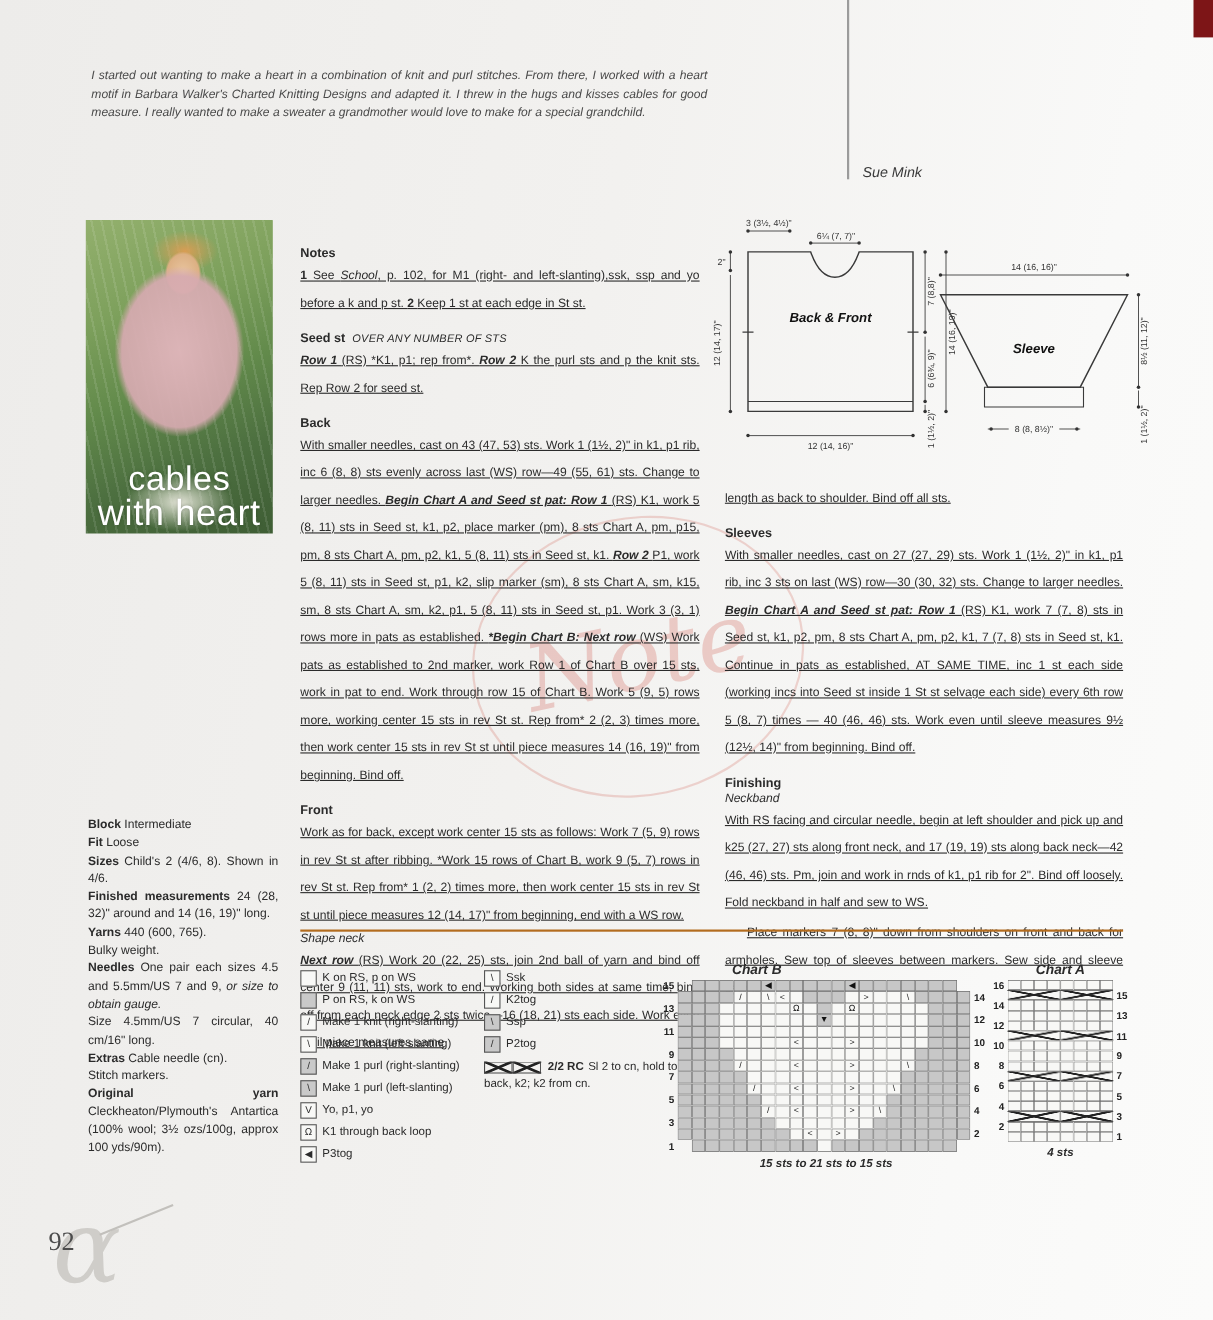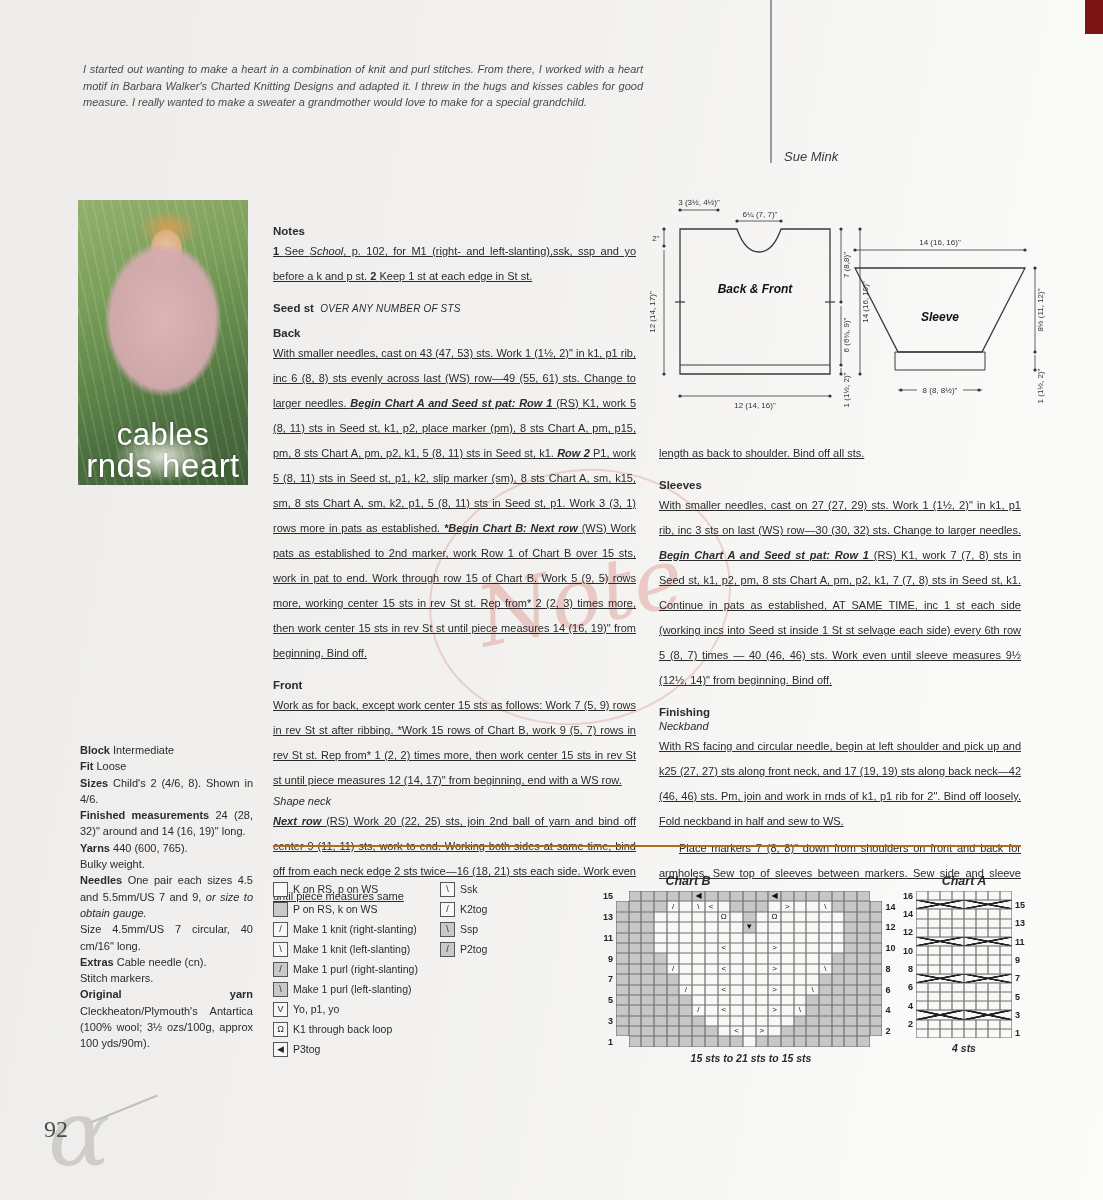--- a/index.html
+++ b/index.html
@@ -98,32 +98,33 @@
 
   <div class="corner-bar"></div>
   <div class="vrule"></div>
 
   <p class="intro">I started out wanting to make a heart in a combination of knit and purl stitches. From there, I worked with a heart motif in Barbara Walker's Charted Knitting Designs and adapted it. I threw in the hugs and kisses cables for good measure. I really wanted to make a sweater a grandmother would love to make for a special grandchild.</p>
   <div class="author">Sue Mink</div>
 
   <div class="photo">
     <div class="photo-caption">
       <div>cables</div>
-      <div class="l2">rnds heart</div>
+      <div class="l2">with heart</div>
     </div>
   </div>
 
   <div class="watermark">
     <span>Note</span>
   </div>
 
   <div class="maincol">
     <h2 class="h-sub first">Notes</h2>
     <p class="ptxt"><span class="b">1 </span><span>See </span><span class="i">School</span><span>, p. 102, for M1 (right- and left-slanting),ssk, ssp and yo before a k and p st. </span><span class="b">2 </span><span>Keep 1 st at each edge in St st.</span></p>
     <h2 class="h-sub"><span>Seed st</span>&nbsp; <span class="seed-cap">OVER ANY NUMBER OF STS</span></h2>
+    <p class="ptxt"><span class="b i">Row 1 </span><span>(RS) *K1, p1; rep from*. </span><span class="b i">Row 2 </span><span>K the purl sts and p the knit sts. Rep Row 2 for seed st.</span></p>
     <h2 class="h-sub">Back</h2>
     <p class="ptxt"><span>With smaller needles, cast on 43 (47, 53) sts. Work 1 (1½, 2)" in k1, p1 rib, inc 6 (8, 8) sts evenly across last (WS) row—49 (55, 61) sts. Change to larger needles. </span><span class="b i">Begin Chart A and Seed st pat: Row 1 </span><span>(RS) K1, work 5 (8, 11) sts in Seed st, k1, p2, place marker (pm), 8 sts Chart A, pm, p15, pm, 8 sts Chart A, pm, p2, k1, 5 (8, 11) sts in Seed st, k1. </span><span class="b i">Row 2 </span><span>P1, work 5 (8, 11) sts in Seed st, p1, k2, slip marker (sm), 8 sts Chart A, sm, k15, sm, 8 sts Chart A, sm, k2, p1, 5 (8, 11) sts in Seed st, p1. Work 3 (3, 1) rows more in pats as established. </span><span class="b i">*Begin Chart B: Next row </span><span>(WS) Work pats as established to 2nd marker, work Row 1 of Chart B over 15 sts, work in pat to end. Work through row 15 of Chart B. Work 5 (9, 5) rows more, working center 15 sts in rev St st. Rep from* 2 (2, 3) times more, then work center 15 sts in rev St st until piece measures 14 (16, 19)" from beginning. Bind off.</span></p>
     <h2 class="h-sub">Front</h2>
     <p class="ptxt"><span>Work as for back, except work center 15 sts as follows: Work 7 (5, 9) rows in rev St st after ribbing. *Work 15 rows of Chart B, work 9 (5, 7) rows in rev St st. Rep from* 1 (2, 2) times more, then work center 15 sts in rev St st until piece measures 12 (14, 17)" from beginning, end with a WS row.</span></p>
     <p class="h-ital">Shape neck</p>
     <p class="ptxt"><span class="b i">Next row </span><span>(RS) Work 20 (22, 25) sts, join 2nd ball of yarn and bind off center 9 (11, 11) sts, work to end. Working both sides at same time, bind off from each neck edge 2 sts twice—16 (18, 21) sts each side. Work even until piece measures same</span></p>
   </div>
 
   <div class="rightcol">
     <p class="ptxt">length as back to shoulder. Bind off all sts.</p>
@@ -262,20 +263,21 @@
         <span>K2tog</span>
       </div>
       <div class="leg-item">
         <span class="keybox g">\</span>
         <span>Ssp</span>
       </div>
       <div class="leg-item">
         <span class="keybox g">/</span>
         <span>P2tog</span>
       </div>
+      <div class="leg-cable"><span class="cable-sym"></span><span class="cable-sym"></span><span class="cable-name">2/2 RC</span><span>Sl 2 to cn, hold to back, k2; k2 from cn.</span></div>
     </div>
 
   <div class="chart-title" style="left:608px;top:874px;width:160px;">Chart B</div>
   <div class="chart-grid" id="chart-b" style="left: 598px; top: 891px; grid-template-columns: 18px repeat(21, 12.7px) 18px;">
       <div class="num r" style="height: 10.4px;">15</div>
       <div class="cell ce" style="height: 10.4px;"></div>
       <div class="cell cg" style="height: 10.4px;"></div>
       <div class="cell cg" style="height: 10.4px;"></div>
       <div class="cell cg" style="height: 10.4px;"></div>
       <div class="cell cg" style="height: 10.4px;"></div>

